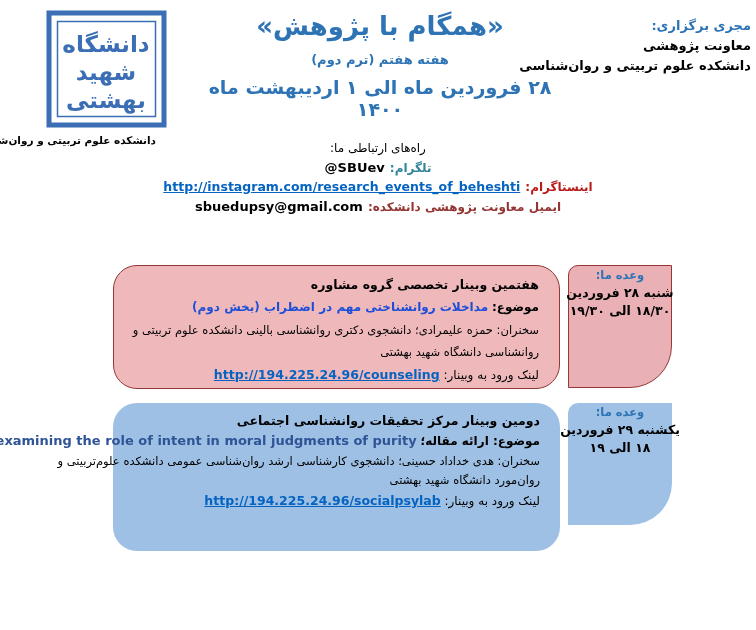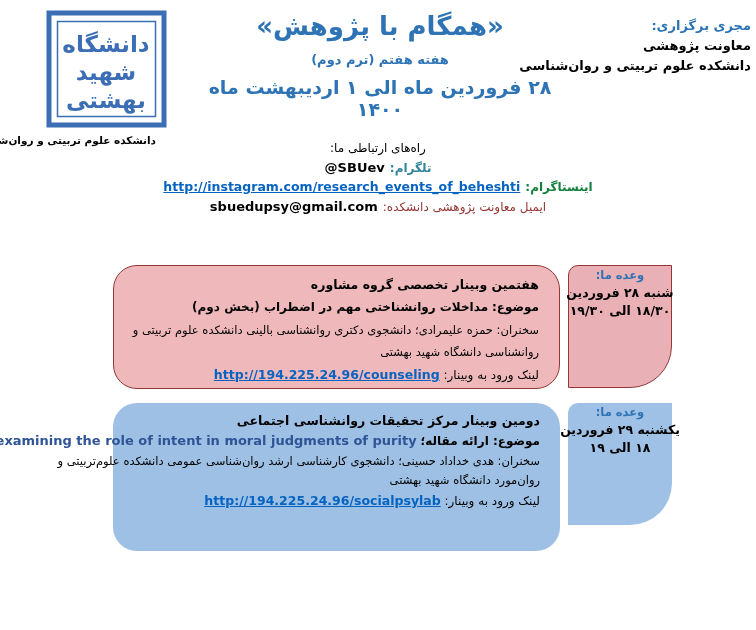--- a/index.html
+++ b/index.html
@@ -20,35 +20,35 @@
   .sub-title{font-size:13px;font-weight:bold;color:#2E74B5;margin-top:9px;}
   .date-range{font-size:19px;font-weight:bold;color:#2E74B5;margin-top:9px;}
   
   .organizer-block{position:absolute;right:5px;top:16px;text-align:right;direction:rtl;line-height:20px;white-space:nowrap;}
   .organizer-label{font-size:13px;font-weight:bold;color:#2E74B5;}
   .organizer-line{font-size:13px;font-weight:bold;color:#000;}
   
   .contact-block{position:absolute;left:0;right:0;top:139px;text-align:center;direction:rtl;line-height:18.5px;}
   .contact-heading{font-size:12px;color:#000;}
   .label-teal{font-size:12px;font-weight:bold;color:#31849B;}
-  .label-red{font-size:12px;font-weight:bold;color:#15803d;}
-  .label-maroon{font-size:12px;font-weight:normal;color:#943634;}
+  .label-red{font-size:12px;font-weight:bold;color:#b91c1c;}
+  .label-maroon{font-size:12px;font-weight:bold;color:#943634;}
   .strong-black{font-size:13px;font-weight:bold;color:#000;}
   a.link, .link{font-size:12.5px;font-weight:bold;color:#0563C1;text-decoration:underline;cursor:pointer;}
   
   .event-card{
     position:absolute;left:113px;width:447px;direction:rtl;text-align:right;
     box-sizing:border-box;padding:8px 20px 0 10px;border-radius:24px;
   }
   .card-pink{top:265px;height:124px;background:#EFB9BC;border:1.5px solid #953735;line-height:22.4px;}
   .card-blue{top:403px;height:148px;background:#9DC0E4;border:none;line-height:19.8px;}
   .card-line{white-space:nowrap;font-size:12px;color:#000;}
   .card-title{font-weight:bold;font-size:12.5px;color:#000;}
   .topic-label{font-weight:bold;color:#000;}
-  .topic-blue{font-weight:bold;color:#000000;}
+  .topic-blue{font-weight:bold;color:#1d4ed8;}
   .topic-navy{font-weight:bold;color:#2F5496;}
   .en-text{font-size:13px;font-weight:bold;color:#2F5496;}
   .speaker{font-size:11.5px;color:#000;}
   
   .sched-box{
     position:absolute;left:568px;width:104px;box-sizing:border-box;direction:rtl;
     display:flex;flex-direction:column;align-items:center;
     text-align:center;border-radius:10px 0 42px 0;line-height:18px;
   }
   .sched-pink{top:265px;height:123px;background:#E9B1B5;border:1.5px solid #953735;padding-bottom:14px;}

